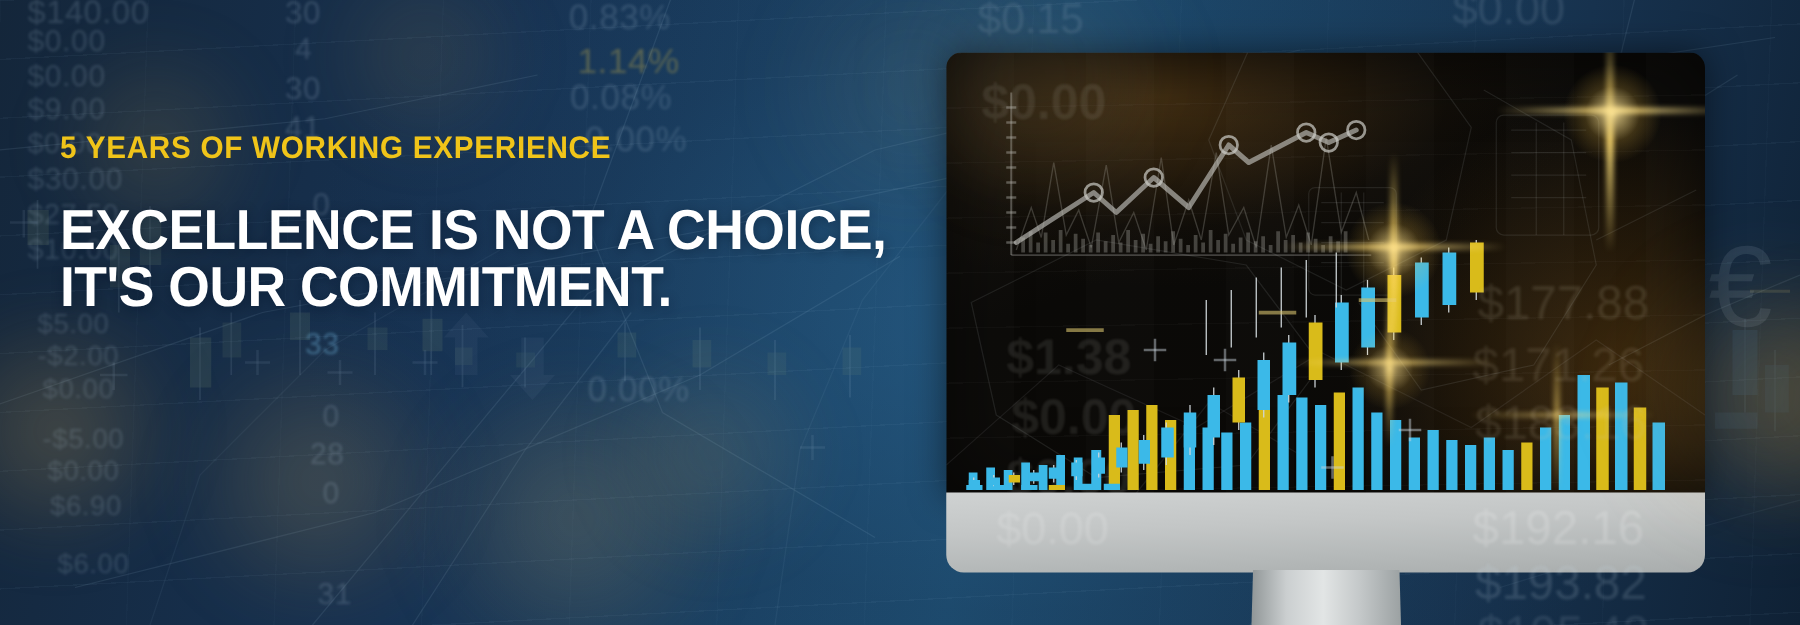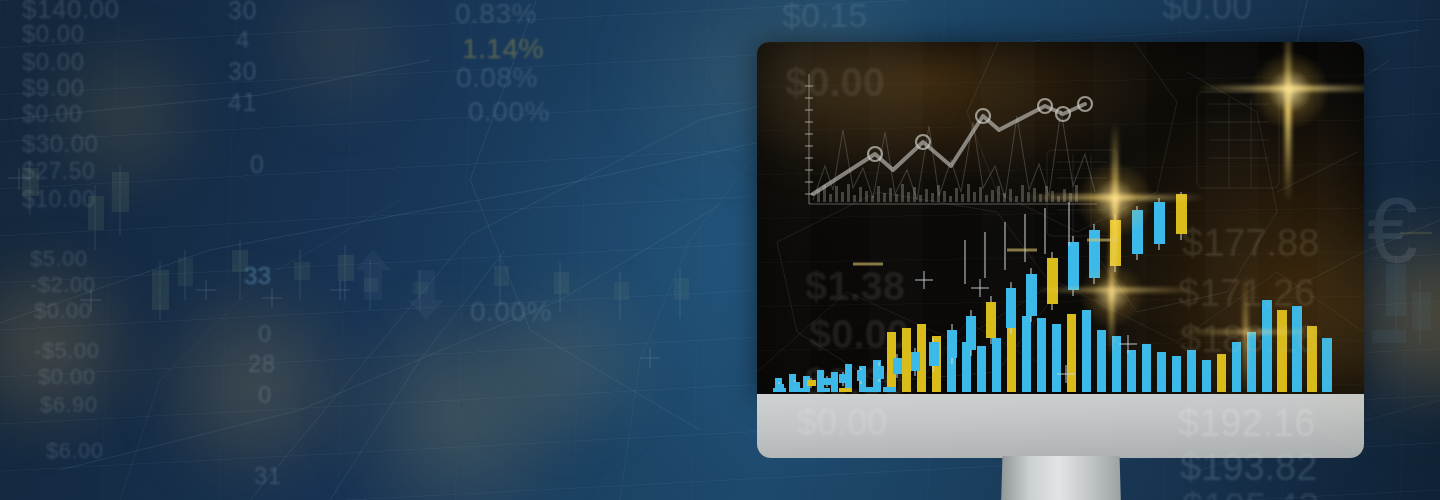--- a/index.html
+++ b/index.html
@@ -244,20 +244,27 @@
     <div class="rprice" style="left:1182px;top:222px;font-size:38px;color:rgba(215,205,180,.15);">$177.88</div>
     <div class="rprice" style="left:1178px;top:272px;font-size:38px;color:rgba(215,200,170,.14);">$171.26</div>
     <div class="rprice" style="left:1180px;top:318px;font-size:38px;color:rgba(215,200,170,.14);">$183.16</div>
     <div class="rprice" style="left:1178px;top:402px;font-size:38px;color:rgba(255,255,255,.18);">$192.16</div>
     <div class="rprice" style="left:1180px;top:446px;font-size:38px;color:rgba(205,222,238,.16);">$193.82</div>
     <div class="rprice" style="left:1182px;top:486px;font-size:38px;color:rgba(205,222,238,.12);">$195.43</div>
   </div>
 
   <div class="euro">€</div>
 
+  <div class="copy">
+    <p class="eyebrow">5 YEARS OF WORKING EXPERIENCE</p>
+    <h1 class="headline">
+      <span>EXCELLENCE IS NOT A CHOICE,</span>
+      <span>IT'S OUR COMMITMENT.</span>
+    </h1>
+  </div>
 
   <div class="monitor">
 
     <div class="screen">
       <div class="screen-cols"></div>
       <div class="screen-rows"></div>
 
       <div class="ghost" style="left:28px;top:18px;font-size:40px;">$0.00</div>
       <div class="ghost" style="left:48px;top:222px;font-size:40px;">$1.38</div>
       <div class="ghost" style="left:52px;top:270px;font-size:40px;">$0.00</div>

